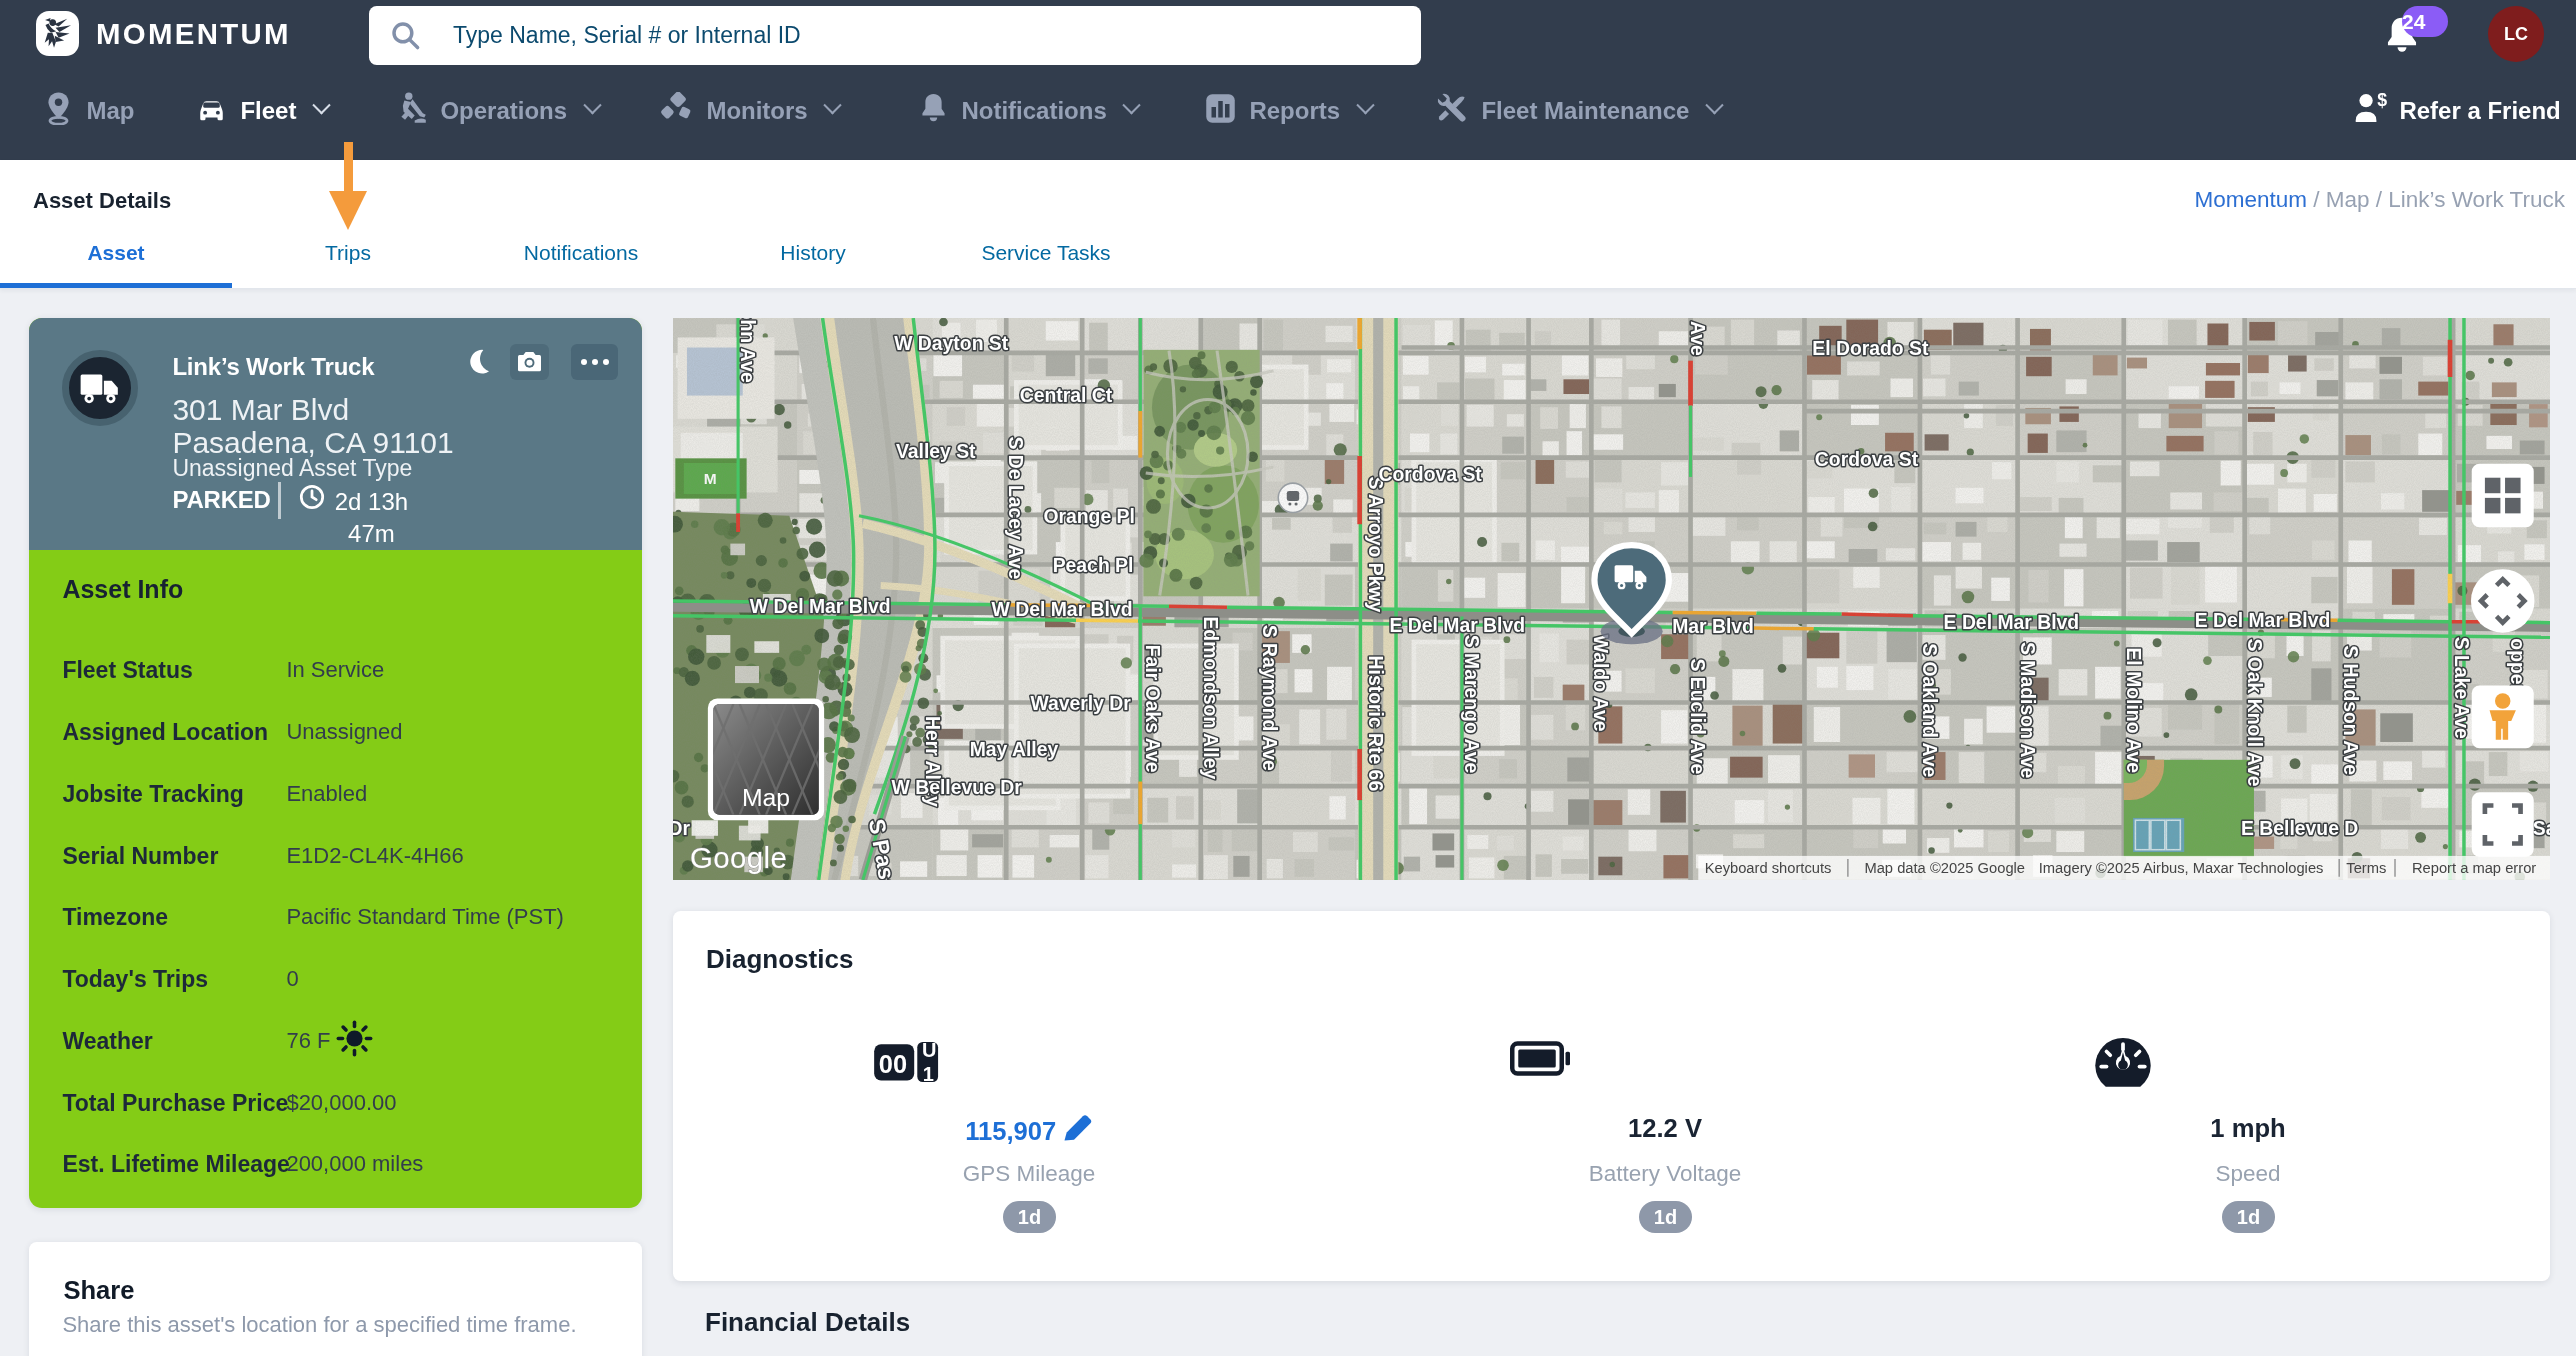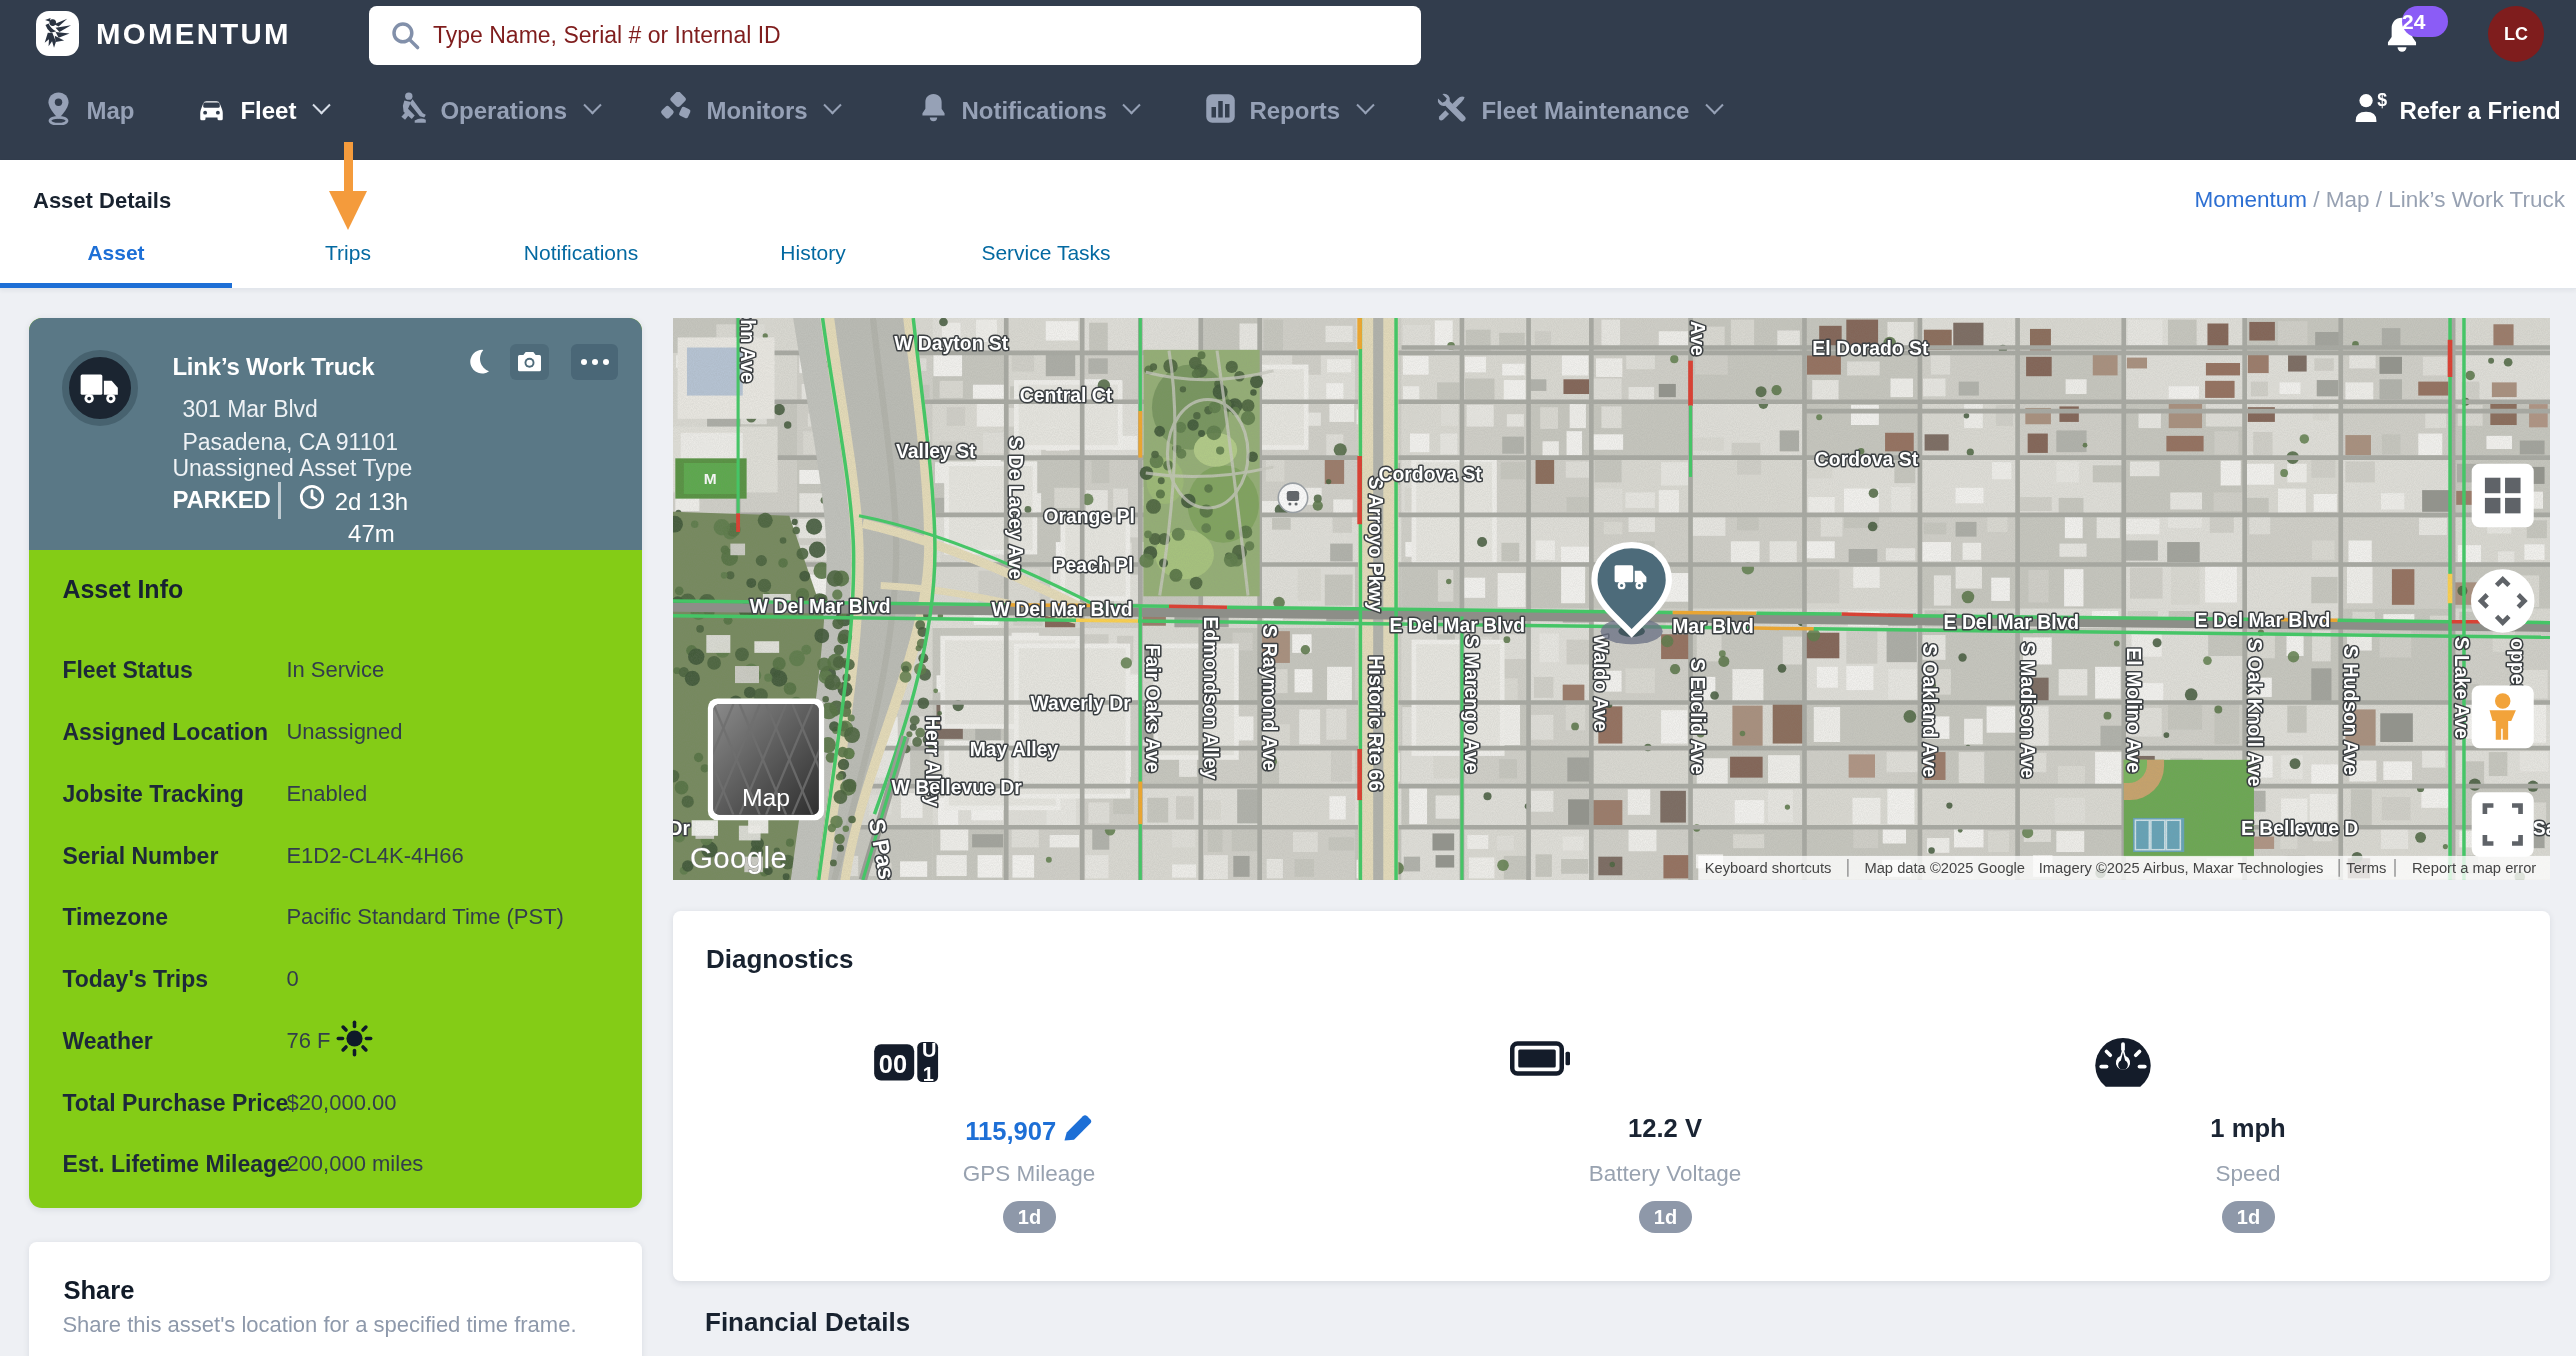--- a/index.html
+++ b/index.html
@@ -1,21 +1,21 @@
 <!DOCTYPE html>
 <html style="font-size:12.4px"><head><meta charset="utf-8">
 <style>
 *{margin:0;padding:0;box-sizing:border-box}
 html,body{width:2576px;height:1356px;overflow:hidden;background:#eef0f4;font-family:"Liberation Sans",sans-serif;position:relative}
 
 #nav{position:absolute;left:0;top:0;width:2576px;height:160px;background:#323d4d}
 #logo{position:absolute;left:36px;top:11px;width:43px;height:45px;background:#fff;border-radius:13px}
 #brand{position:absolute;left:96px;top:17px;font-size:29.4px;font-weight:700;letter-spacing:2.3px;color:#fff}
 #search{position:absolute;left:369px;top:6.2px;width:1052px;height:59px;background:#fff;border-radius:7.7px}
-#search .ph{position:absolute;left:64px;top:0;line-height:59px;font-size:23px;color:#7f1d1d}
+#search .ph{position:absolute;left:84px;top:0;line-height:59px;font-size:23px;color:#0c4a6e}
 .navitem{position:absolute;top:93px;height:36px;display:flex;align-items:center;font-size:24px;color:#96a1b6;font-weight:700;white-space:nowrap}
 .navitem.active{color:#fff}
 .chev{display:inline-block;width:13px;height:13px;border-right:2.7px solid #96a1b6;border-bottom:2.7px solid #96a1b6;transform:rotate(45deg) translate(-2.3px,-2.3px);margin-left:18.6px;margin-top:-4.6px}
 .navitem.active .chev{border-color:#d7dee8}
 .nicon{margin-right:12.4px;display:inline-block}
 #bell{position:absolute;left:2385px;top:15.5px}
 #badge{position:absolute;left:2402px;top:6.2px;width:46px;height:31px;border-radius:15.5px;background:#8b5cf6;color:#fff;font-size:21px;font-weight:700;line-height:31px}
 #avatar{position:absolute;left:2488px;top:6.2px;width:56px;height:56px;border-radius:50%;background:#7f1d1d;color:#fff;font-size:18px;font-weight:700;text-align:center;line-height:56px}
 
 #tabs{position:absolute;left:0;top:160px;width:2576px;height:129px;background:#fff;border-bottom:1.5px solid #e2e6ec;box-shadow:0 1.5px 3.9px rgba(40,50,70,.06)}
@@ -26,21 +26,21 @@
 #crumbs{position:absolute;right:11px;top:27px;font-size:22.5px;color:#97a1b2}
 #crumbs a{color:#2d6fd2;text-decoration:none}
 
 #arrowstem{position:absolute;left:344px;top:142px;width:8.5px;height:51px;background:#f49b3c}
 #arrowhead{position:absolute;left:329px;top:191px;width:0;height:0;border-left:19.4px solid transparent;border-right:19.4px solid transparent;border-top:39px solid #f49b3c}
 
 #card1{position:absolute;left:29.4px;top:318px;width:613px;height:890px;background:#84cc16;border-radius:13px;box-shadow:0 1.5px 6.2px rgba(40,50,70,.10);overflow:hidden}
 #chead{position:absolute;left:0;top:0;width:613px;height:232px;background:#5a7886}
 #cavat{position:absolute;left:33px;top:32px;width:76px;height:76px;border-radius:50%;background:#1b2531;border:7px solid #47626f;display:flex;align-items:center;justify-content:center}
 #ctitle{position:absolute;left:143px;top:35px;font-size:24px;font-weight:700;color:#fff;letter-spacing:-0.2px}
-#caddr{position:absolute;left:153px;top:75px;font-size:23px;line-height:33px;color:#eef2f5}
+#caddr{position:absolute;left:143px;top:75px;font-size:30px;line-height:33px;color:#eef2f5}
 #ctype{position:absolute;left:143px;top:137px;font-size:23px;color:#eef2f5}
 #parked{position:absolute;left:143px;top:168px;font-size:24px;font-weight:700;color:#fff;letter-spacing:-0.2px}
 #sep{position:absolute;left:249px;top:164px;width:2.3px;height:37px;background:rgba(255,255,255,.62)}
 #clock{position:absolute;left:270px;top:166px}
 #c2d{position:absolute;left:298px;top:168px;width:88px;text-align:center;font-size:24px;line-height:32px;color:#fff}
 #moon{position:absolute;left:439px;top:31px}
 .hbtn{position:absolute;top:25.6px;height:36px;border-radius:6.2px;background:#4e6b7a;display:flex;align-items:center;justify-content:center}
 #cambtn{left:481px;width:39px}
 #dotbtn{left:542px;width:47px;background:#4a6777}
 .dot{width:6.2px;height:6.2px;border-radius:50%;background:#fff;margin:0 2.3px}

